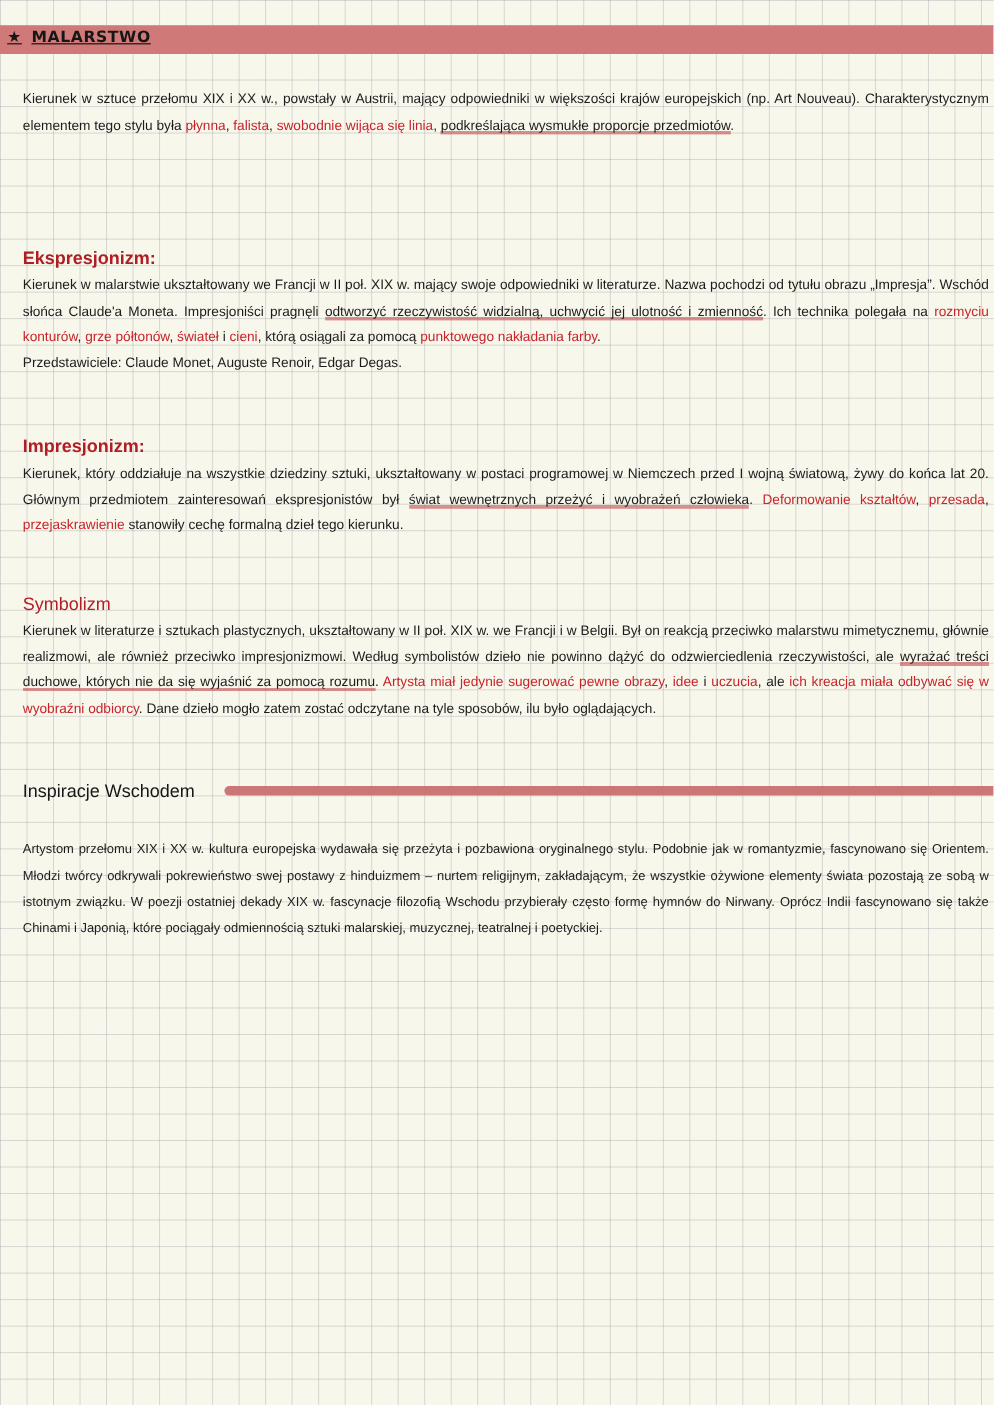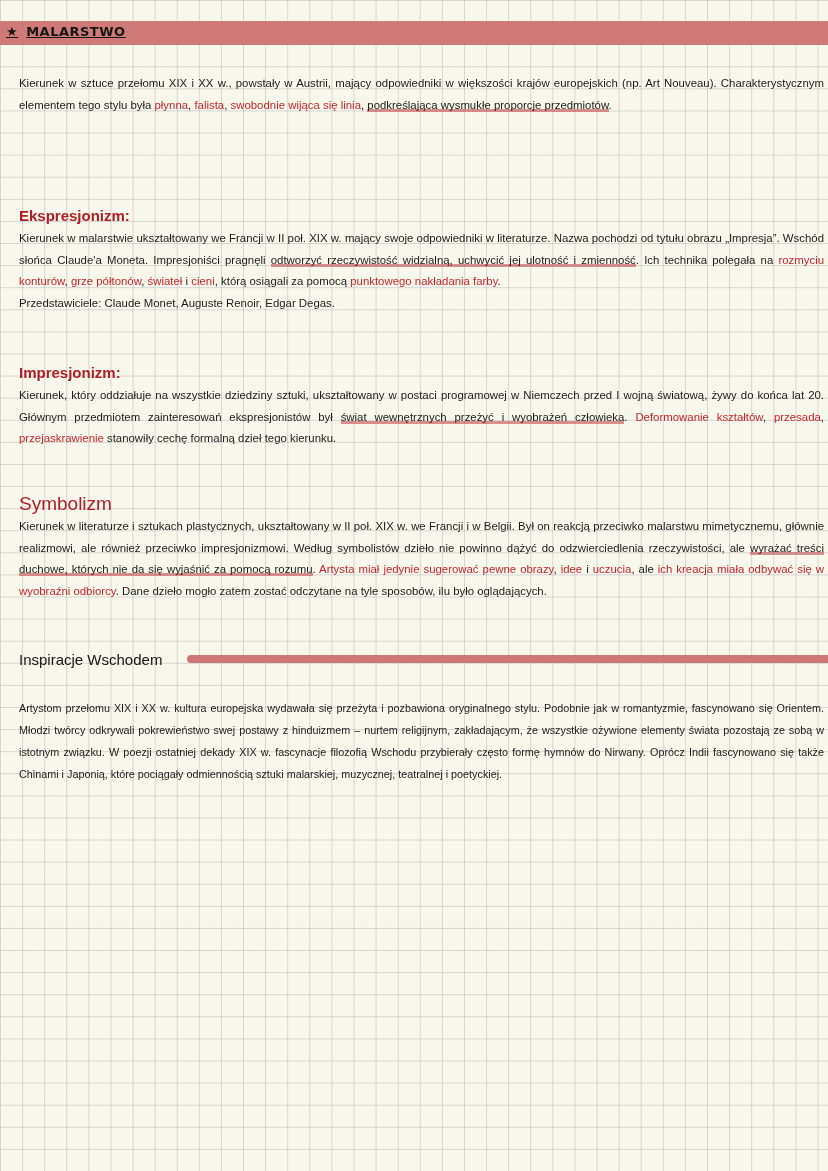--- a/index.html
+++ b/index.html
@@ -22,21 +22,21 @@
     position: absolute; left: 6px; top: 24px; font-size: 13px; font-weight: bold;
     letter-spacing: 0.5px; color: #161616; text-decoration: underline;
   }
   .header-star { margin-right: 8px; font-size: 13px; }
   .section { position: absolute; left: 19px; right: 4px; }
   .sec-title {
     font-family: "Liberation Sans", sans-serif;
     color: #b01d23; font-size: 15px; font-weight: bold; margin: 0 0 2px 0;
     line-height: 20px;
   }
-  .sec-title.big { font-size: 19px; font-weight: normal; color: #b31e25; }
+  .sec-title.big { font-size: 15px; font-weight: normal; color: #b31e25; }
   .para {
     font-family: "Liberation Sans", sans-serif; font-size: 11.4px;
     line-height: 21.5px; margin: 0; text-align: justify;
   }
   .seg { }
   .seg.red { color: #c8242b; }
   .seg.ul {
     background-image: linear-gradient(to top, rgba(198,88,92,0.65) 0, rgba(198,88,92,0.65) 3px, transparent 3px);
     background-repeat: no-repeat; background-size: 100% 100%;
     padding-bottom: 1px;

